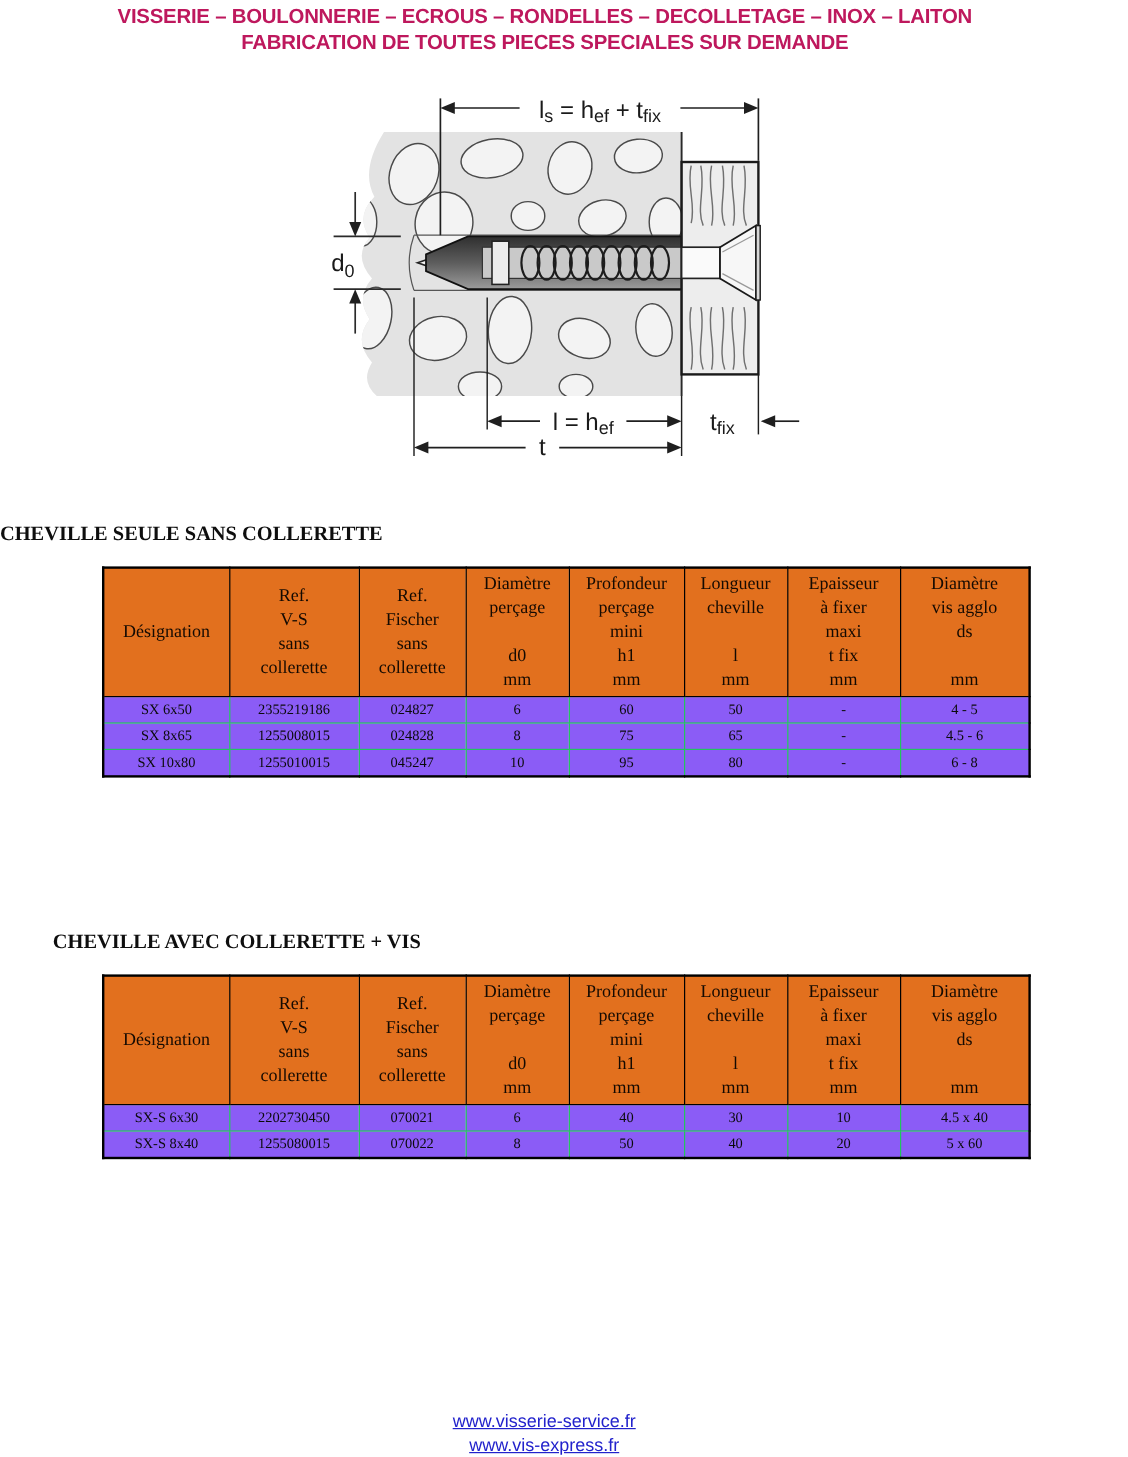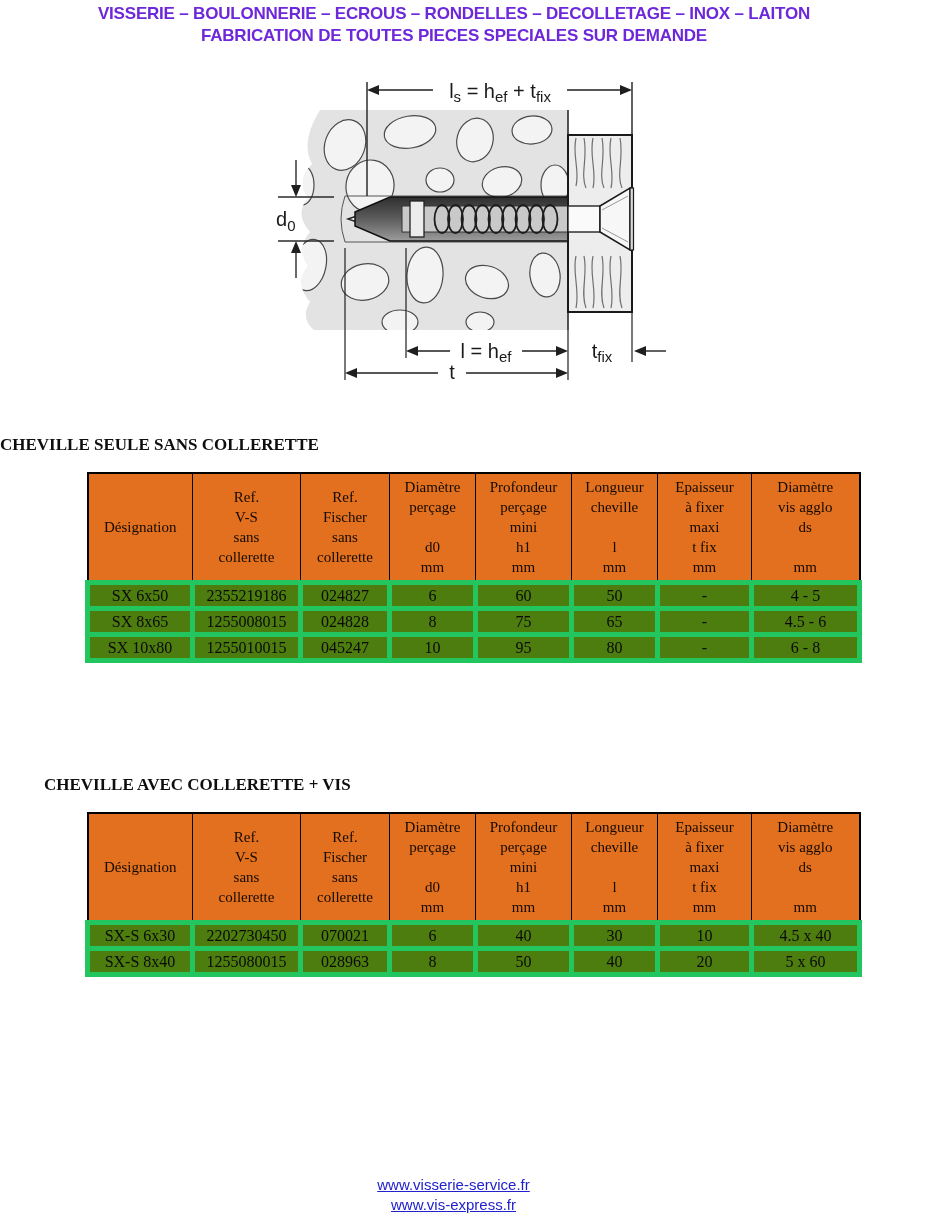--- a/index.html
+++ b/index.html
@@ -1,37 +1,37 @@
 <!DOCTYPE html>
 <html><head>
 <meta charset="utf-8">
 <style>
   html,body{margin:0;padding:0;background:#fff;}
   #page{position:relative;width:940px;height:1214px;background:#ffffff;overflow:hidden;
         font-family:"Liberation Serif",serif;color:#111;}
   .hdr{position:absolute;left:0;width:908px;text-align:center;
        font-family:"Liberation Sans",sans-serif;font-weight:700;font-size:17px;
-       letter-spacing:-0.2px;color:#6d28d9;white-space:nowrap;}
+       letter-spacing:-0.2px;color:#be185d;white-space:nowrap;}
   #hdr1{top:4px;}
   #hdr2{top:26px;}
   #diagram{position:absolute;left:250px;top:70px;}
   .sec-title{position:absolute;left:0;width:889px;text-align:left;
              font-weight:700;font-size:17px;color:#0e0e0e;}
   #title1{top:435px;}
   #title2{top:775px;padding-left:44px;}
   table.spec{position:absolute;left:85px;border-collapse:collapse;width:772px;
              table-layout:fixed;border:2px solid #000;}
   #table1{top:472px;}
   #table2{top:812px;}
   table.spec th{background:#e2701e;border:1px solid #000;height:106px;
                 vertical-align:middle;text-align:center;font-weight:400;
                 font-size:15px;line-height:20px;white-space:pre-line;color:#140a02;
                 padding:0 2px;}
-  table.spec td{border:5px solid #22c55e;height:21px;text-align:center;
-                vertical-align:middle;font-size:16px;color:#0a0a0a;background:#4d7c0f;
+  table.spec td{border:1px solid #22c55e;height:21px;text-align:center;
+                vertical-align:middle;font-size:12px;color:#0a0a0a;background:#8b5cf6;
                 padding:0 2px;}
   .link{position:absolute;left:0;width:907px;text-align:center;
         font-family:"Liberation Sans",sans-serif;font-size:15px;}
   .link a{color:#2222cc;text-decoration:underline;}
   #link1{top:1176px;}
   #link2{top:1196px;}
   svg text{font-family:"Liberation Sans",sans-serif;font-size:20px;fill:#1a1a1a;}
   svg .sub{font-size:15px;}
 </style>
 </head>
@@ -316,21 +316,21 @@
           <td>070021</td>
           <td>6</td>
           <td>40</td>
           <td>30</td>
           <td>10</td>
           <td>4.5 x 40</td>
         </tr>
         <tr>
           <td>SX-S 8x40</td>
           <td>1255080015</td>
-          <td>028963</td>
+          <td>070022</td>
           <td>8</td>
           <td>50</td>
           <td>40</td>
           <td>20</td>
           <td>5 x 60</td>
         </tr>
       </tbody>
   </table>
 
   <div id="link1" class="link">

